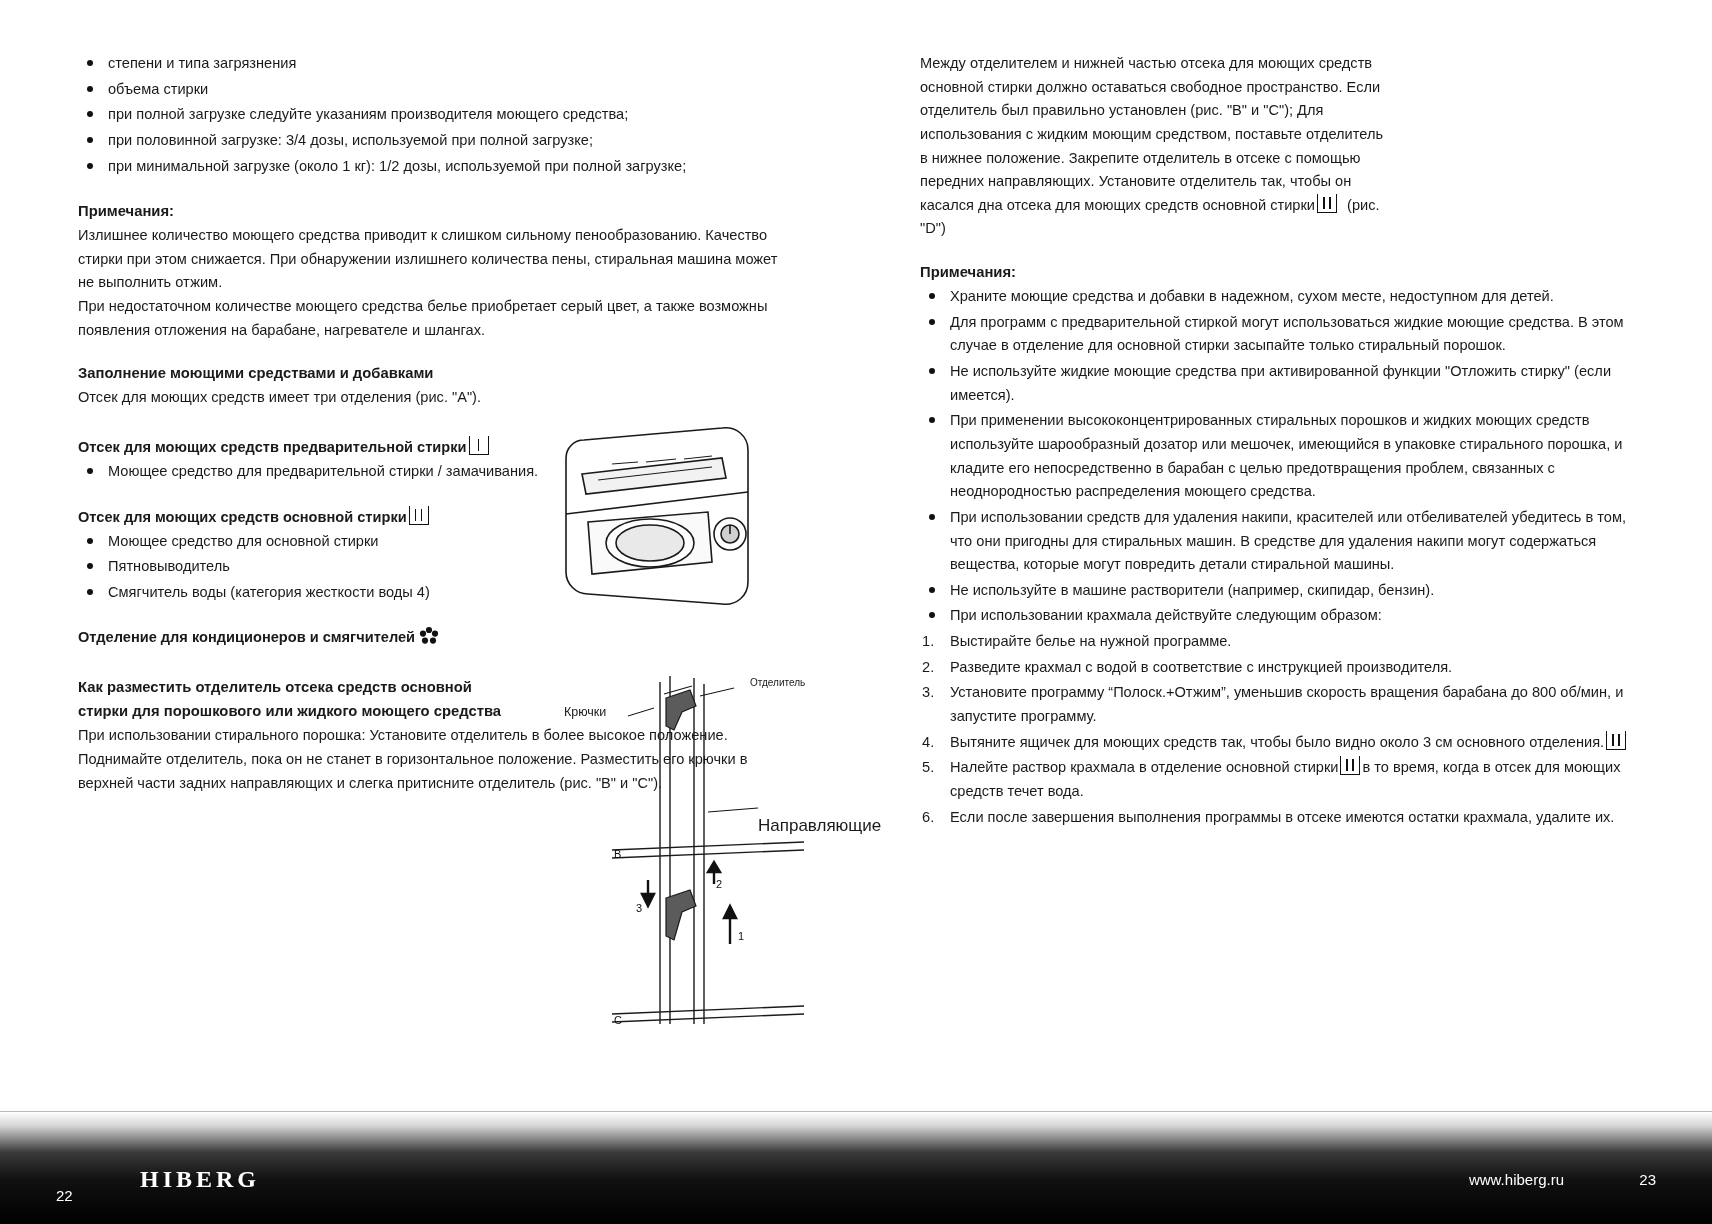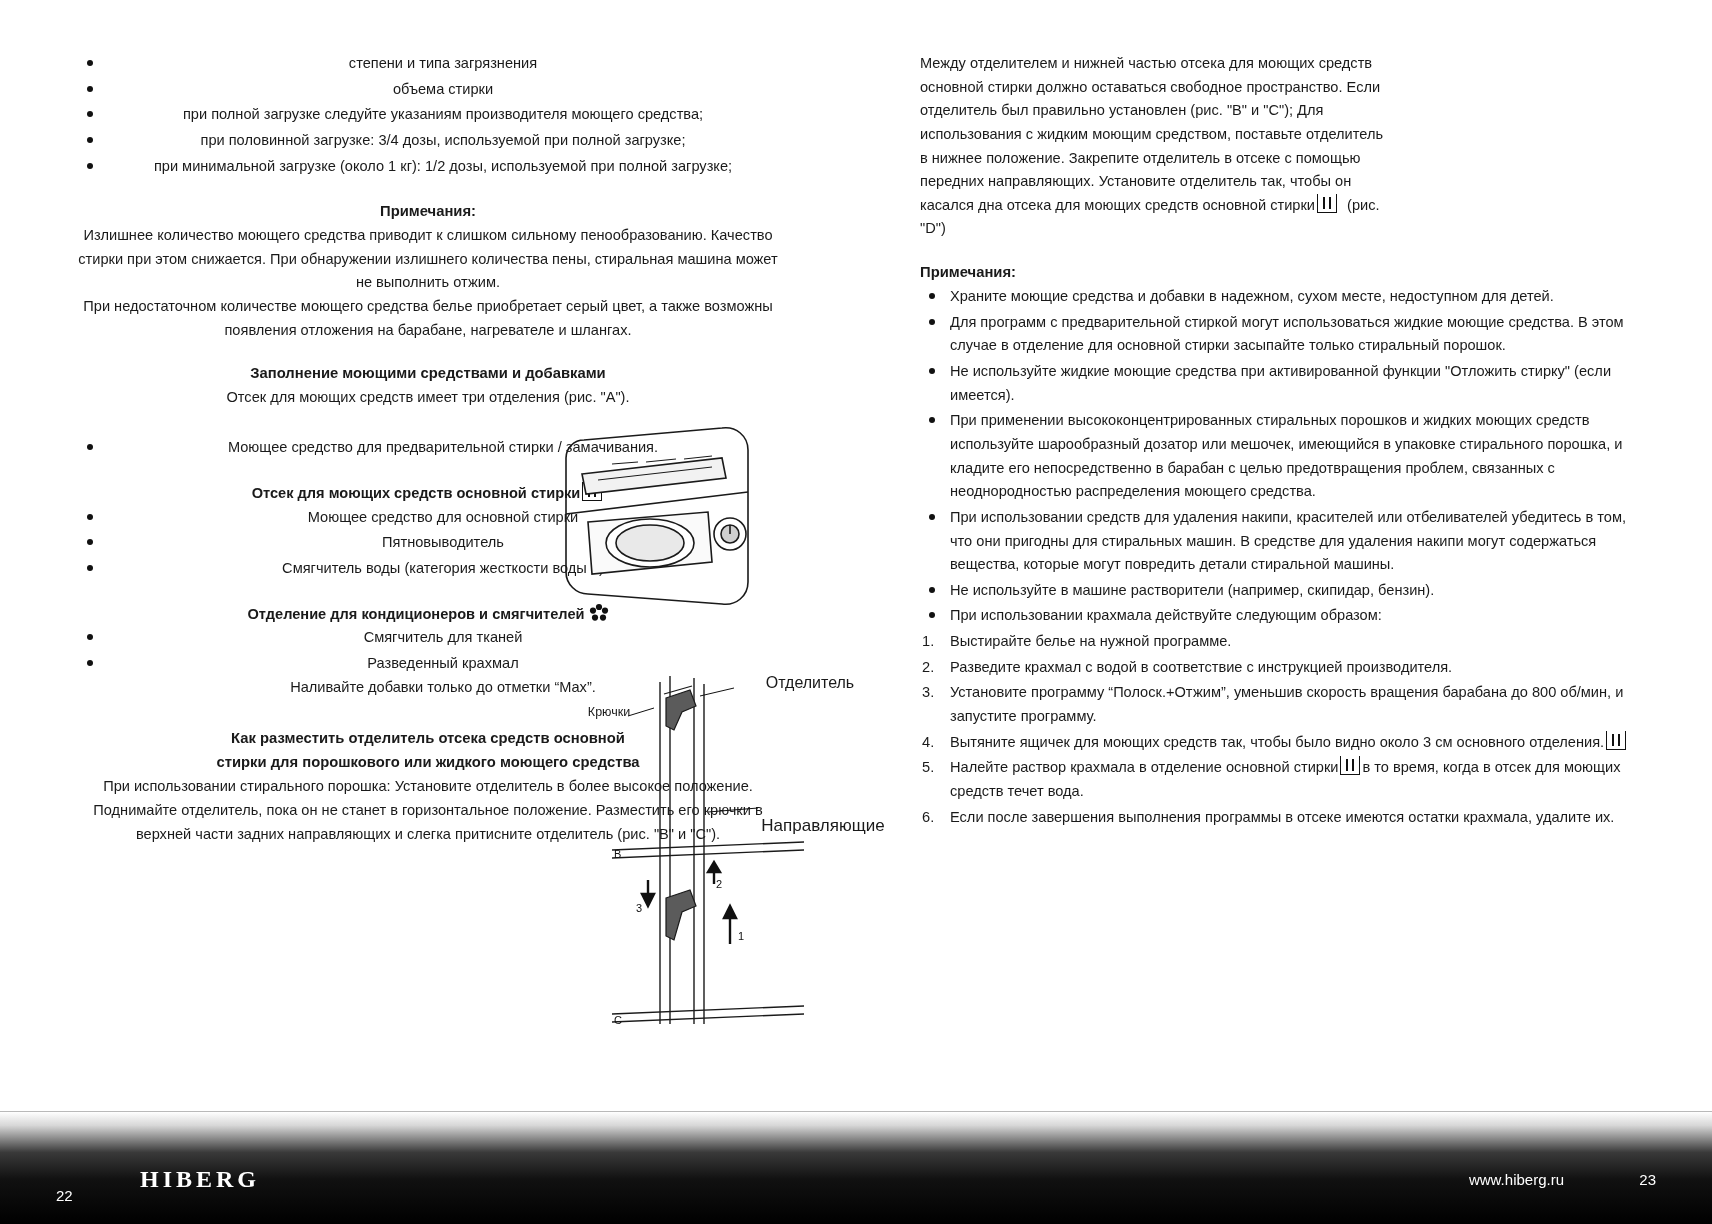--- a/index.html
+++ b/index.html
@@ -21,21 +21,21 @@
     position: absolute;
     top: 52px;
     left: 0;
     width: 1712px;
     height: 1060px;
   }
   .col {
     position: absolute;
     top: 0;
   }
-  .col-left { left: 78px; width: 700px; text-align: center; }
+  .col-left { left: 78px; width: 700px; }
   .col-right { left: 920px; width: 720px; }
 
   p, li, div, span { font-size: 14.6px; line-height: 1.62; }
 
   ul.bullets {
     list-style: none;
     margin: 0 0 0 0;
     padding: 0;
   }
   ul.bullets > li {
@@ -202,20 +202,23 @@
       <p class="para">Излишнее количество моющего средства приводит к слишком сильному пенообразованию. Качество стирки при этом снижается. При обнаружении излишнего количества пены, стиральная машина может не выполнить отжим.</p>
       <p class="para">При недостаточном количестве моющего средства белье  приобретает серый цвет, а также возможны появления отложения на барабане, нагревателе и шлангах.</p>
 
       <div class="spacer-20"></div>
 
       <p class="heading">Заполнение моющими средствами и добавками</p>
       <p class="para">Отсек для моющих средств имеет три отделения (рис. "А").</p>
 
       <div class="spacer-26"></div>
 
+      <p class="heading">
+        <span>Отсек для моющих средств предварительной стирки</span><span class="glyph one"><span class="bx"></span><span class="tick"></span></span>
+      </p>
       <ul class="bullets">
         <li><span>Моющее средство для предварительной стирки / замачивания.</span></li>
       </ul>
 
       <div class="spacer-20"></div>
 
       <p class="heading">
         <span>Отсек для моющих средств основной стирки</span><span class="glyph two"><span class="bx"></span><span class="tick a"></span><span class="tick b"></span></span>
       </p>
       <ul class="bullets">
@@ -233,27 +236,20 @@
               <circle cx="10" cy="4" r="3.1"></circle>
               <circle cx="16" cy="7.6" r="3.1"></circle>
               <circle cx="14" cy="14.6" r="3.1"></circle>
               <circle cx="6" cy="14.6" r="3.1"></circle>
               <circle cx="4" cy="7.6" r="3.1"></circle>
             </g>
             <circle cx="10" cy="10" r="2.3" fill="#fff"></circle>
           </svg>
         </span>
       </p>
-      <ul class="bullets">
-        <li><span>Смягчитель для тканей</span></li>
-        <li>
-          <span>Разведенный крахмал</span>
-          <div>Наливайте добавки только до отметки “Max”.</div>
-        </li>
-      </ul>
 
       <div class="spacer-26"></div>
 
       <p class="heading">Как разместить отделитель отсека средств основной</p>
       <p class="heading">стирки для порошкового или жидкого моющего средства</p>
       <p class="para">При использовании стирального порошка: Установите отделитель в более высокое положение. Поднимайте отделитель, пока он не станет в горизонтальное положение. Разместить его крючки в верхней части задних направляющих и слегка притисните отделитель (рис. "B" и "C").</p>
 
       <div class="fig fig-washer">
         <svg viewBox="0 0 268 190" width="268" height="190" aria-hidden="true">
           <g fill="none" stroke="#1a1a1a" stroke-width="1.6">
@@ -319,21 +315,21 @@
             <text x="28" y="240">3</text>
             <text x="130" y="268">1</text>
           </g>
         </svg>
       </div>
 
       <div class="fig" style="left:486px; top:648px; width:90px;">
         <span style="font-size:12.5px">Крючки</span>
       </div>
       <div class="fig" style="left:672px; top:618px; width:120px;">
-        <span style="font-size:16px">Отделитель</span>
+        <span style="font-size:10px">Отделитель</span>
       </div>
       <div class="fig" style="left:680px; top:760px; width:130px;">
         <span style="font-size:17px">Направляющие</span>
       </div>
 
     </div>
 
     <div class="col col-right">
 
       <div style="width:470px;">

